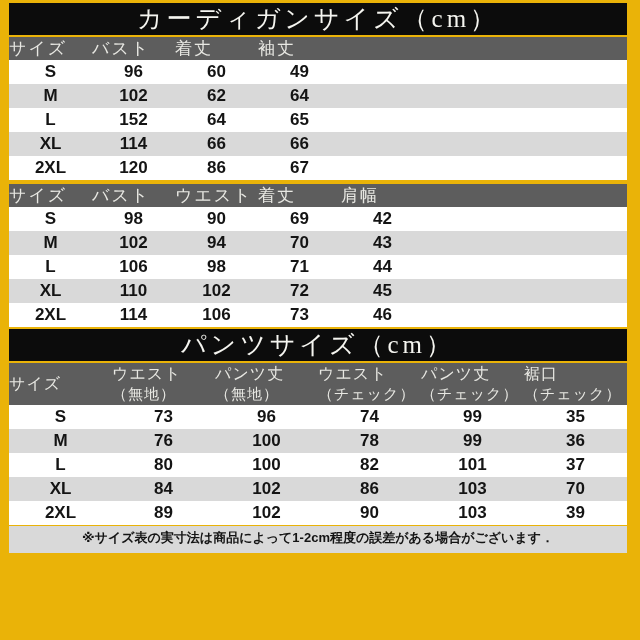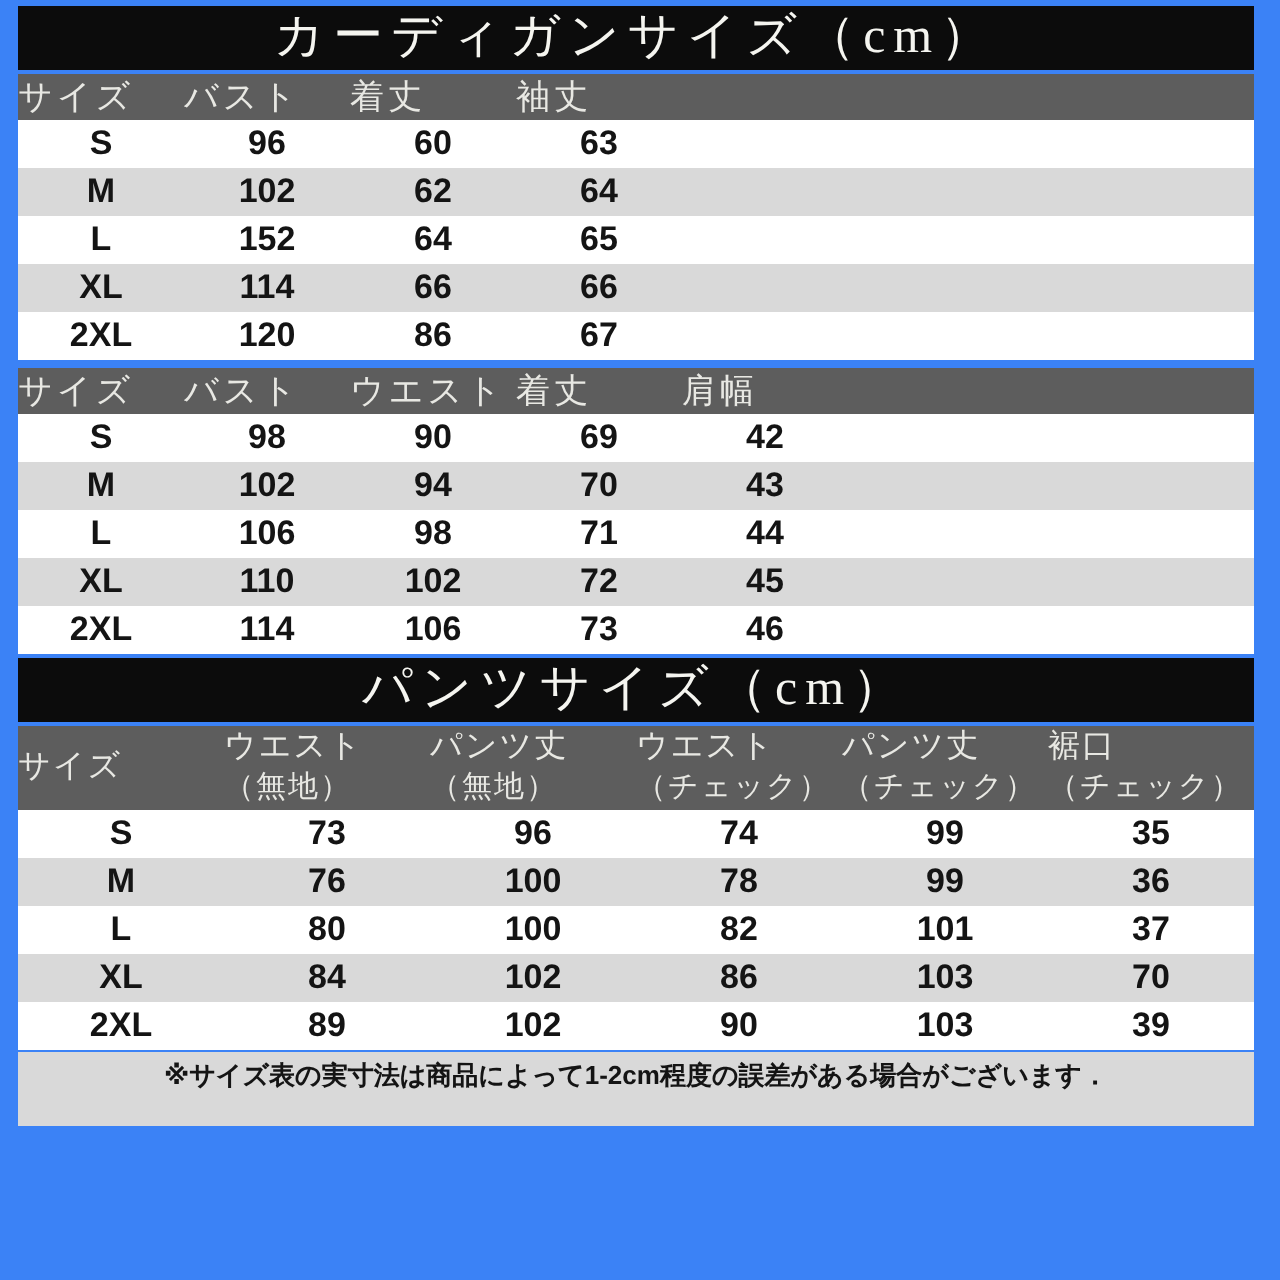--- a/index.html
+++ b/index.html
@@ -8,21 +8,21 @@
     width: 640px;
     height: 640px;
     background: #ffffff;
     font-family: "Liberation Sans", "DejaVu Sans", sans-serif;
     overflow: hidden;
   }
   .page {
     position: relative;
     width: 640px;
     height: 640px;
-    background: #3b82f6;
+    background: #eab308;
   }
   .content {
     padding-top: 3px;
     margin-left: 9px;
     width: 618px;
   }
   .size-section { margin: 0; }
   .size-section + .size-section { margin-top: 4px; }
   .title-bar {
     height: 32px;
@@ -65,21 +65,21 @@
     font-weight: 700;
     font-size: 17px;
     color: #141414;
     white-space: nowrap;
   }
   tbody tr { background: #ffffff; }
   tbody tr:nth-child(even) { background: #d9d9d9; }
   .footnote {
     margin-top: 1px;
     width: 618px;
-    height: 37px;
+    height: 27px;
     line-height: 23px;
     background: #d9d9d9;
     color: #141414;
     font-weight: 700;
     font-size: 13px;
     text-align: center;
     white-space: nowrap;
   }
 </style>
 </head>
@@ -105,21 +105,21 @@
             <th>着丈</th>
             <th>袖丈</th>
             <th></th>
           </tr>
         </thead>
         <tbody>
           <tr>
             <td>S</td>
             <td>96</td>
             <td>60</td>
-            <td>63</td>
+            <td>49</td>
             <td></td>
           </tr>
           <tr>
             <td>M</td>
             <td>102</td>
             <td>62</td>
             <td>64</td>
             <td></td>
           </tr>
           <tr>

